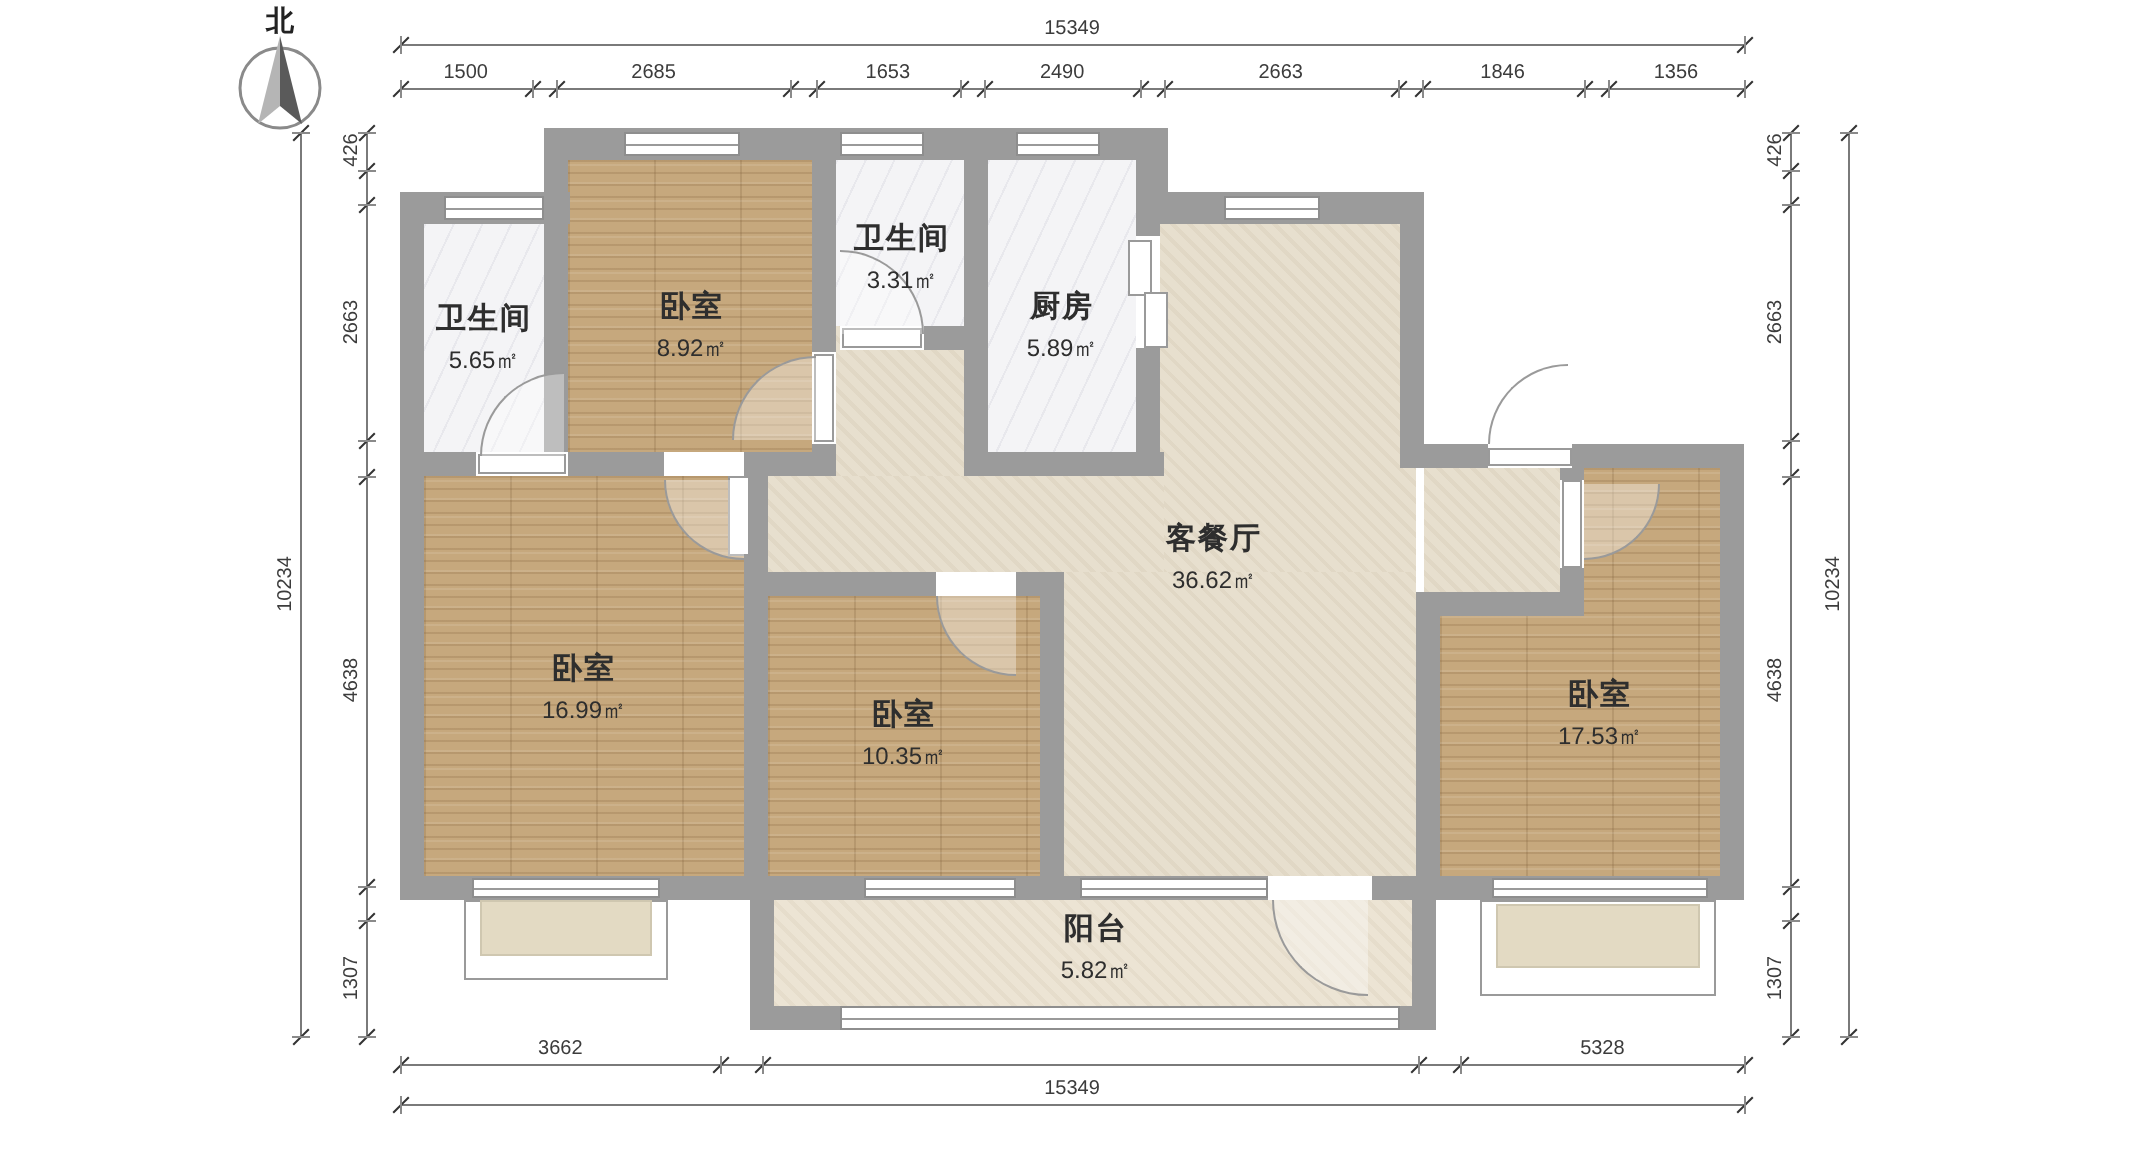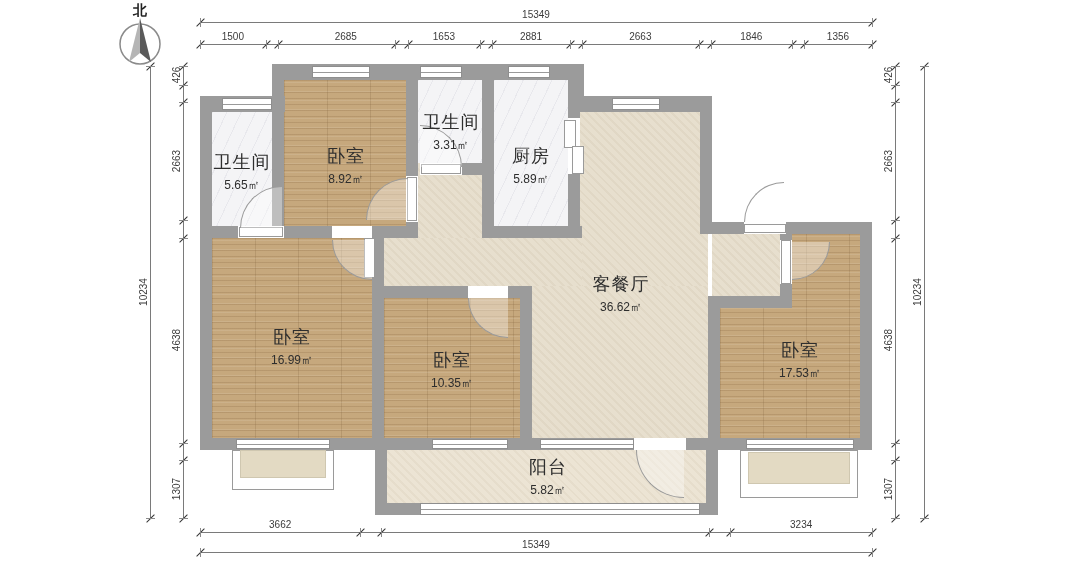--- a/index.html
+++ b/index.html
@@ -26,21 +26,21 @@
        background-image:linear-gradient(#9a9a9a,#9a9a9a);background-size:100% 1px;
        background-position:center;background-repeat:no-repeat;}
   .bayframe{position:absolute;background:#fff;border:1px solid #9a9a9a;box-sizing:border-box;}
   .bayfill{position:absolute;background:#e3dac3;border:1px solid #cfc7b0;box-sizing:border-box;}
   .arc{position:absolute;border:1px solid #9a9a9a;box-sizing:border-box;background:rgba(255,255,255,.35);}
   .arc.tl{border-right:none;border-bottom:none;border-radius:100% 0 0 0;}
   .arc.tr{border-left:none;border-bottom:none;border-radius:0 100% 0 0;}
   .arc.bl{border-right:none;border-top:none;border-radius:0 0 0 100%;}
   .arc.br{border-left:none;border-top:none;border-radius:0 0 100% 0;}
   .room-label{position:absolute;text-align:center;color:#2e2e2e;transform:translateX(-50%);white-space:nowrap;}
-  .room-label .rn{font-size:18px;font-weight:normal;letter-spacing:1px;}
+  .room-label .rn{font-size:15px;font-weight:bold;letter-spacing:1px;}
   .room-label .ra{font-size:12px;margin-top:3px;}
   .dim-line{position:absolute;background:#7a7a7a;}
   .dim-tick{position:absolute;width:11px;height:1px;background:#333;transform:rotate(-45deg);}
   .dim-ext{position:absolute;background:#8a8a8a;}
   .dim-label{position:absolute;font-size:10px;color:#3c3c3c;text-align:center;}
   .dim-label.v{transform:translate(-50%,-50%) rotate(-90deg);transform-origin:center;white-space:nowrap;}
   #compass-label{position:absolute;font-size:14px;font-weight:bold;color:#222;}
 </style>
 </head>
 <body>
@@ -163,23 +163,23 @@
       <div class="dim-ext" style="left: 698.64px; top: 40px; width: 1px; height: 9px;"></div>
       <div class="dim-tick" style="left: 705.892px; top: 44px; width: 11px; height: 1px;"></div>
       <div class="dim-ext" style="left: 710.892px; top: 40px; width: 1px; height: 9px;"></div>
       <div class="dim-tick" style="left: 786.712px; top: 44px; width: 11px; height: 1px;"></div>
       <div class="dim-ext" style="left: 791.712px; top: 40px; width: 1px; height: 9px;"></div>
       <div class="dim-tick" style="left: 798.964px; top: 44px; width: 11px; height: 1px;"></div>
       <div class="dim-ext" style="left: 803.964px; top: 40px; width: 1px; height: 9px;"></div>
       <div class="dim-tick" style="left: 867px; top: 44px; width: 11px; height: 1px;"></div>
       <div class="dim-ext" style="left: 872px; top: 40px; width: 1px; height: 9px;"></div>
       <span class="dim-label" style="left: 200px; top: 31px; width: 65.672px;">1500</span>
-      <span class="dim-label" style="left: 287px; top: 31px; width: 117.553px;">2685</span>
+      <span class="dim-label" style="left: 268px; top: 31px; width: 117.553px;">2685</span>
       <span class="dim-label" style="left: 407.728px; top: 31px; width: 72.3706px;">1653</span>
-      <span class="dim-label" style="left: 492.35px; top: 31px; width: 77.4492px;">2881</span>
+      <span class="dim-label" style="left: 492.35px; top: 31px; width: 77.4492px;">2490</span>
       <span class="dim-label" style="left: 582.051px; top: 31px; width: 116.59px;">2663</span>
       <span class="dim-label" style="left: 710.892px; top: 31px; width: 80.8204px;">1846</span>
       <span class="dim-label" style="left: 803.964px; top: 31px; width: 68.0362px;">1356</span>
       <div class="dim-line" style="left: 200px; top: 22px; width: 672px; height: 1px;"></div>
       <div class="dim-tick" style="left: 195px; top: 22px; width: 11px; height: 1px;"></div>
       <div class="dim-ext" style="left: 200px; top: 18px; width: 1px; height: 9px;"></div>
       <div class="dim-tick" style="left: 867px; top: 22px; width: 11px; height: 1px;"></div>
       <div class="dim-ext" style="left: 872px; top: 18px; width: 1px; height: 9px;"></div>
       <span class="dim-label" style="left: 200px; top: 9px; width: 672px;">15349</span>
       <div class="dim-line" style="left: 200px; top: 532px; width: 672px; height: 1px;"></div>
@@ -189,21 +189,21 @@
       <div class="dim-ext" style="left: 360.327px; top: 528px; width: 1px; height: 9px;"></div>
       <div class="dim-tick" style="left: 376.342px; top: 532px; width: 11px; height: 1px;"></div>
       <div class="dim-ext" style="left: 381.342px; top: 528px; width: 1px; height: 9px;"></div>
       <div class="dim-tick" style="left: 704.396px; top: 532px; width: 11px; height: 1px;"></div>
       <div class="dim-ext" style="left: 709.396px; top: 528px; width: 1px; height: 9px;"></div>
       <div class="dim-tick" style="left: 725.411px; top: 532px; width: 11px; height: 1px;"></div>
       <div class="dim-ext" style="left: 730.411px; top: 528px; width: 1px; height: 9px;"></div>
       <div class="dim-tick" style="left: 867px; top: 532px; width: 11px; height: 1px;"></div>
       <div class="dim-ext" style="left: 872px; top: 528px; width: 1px; height: 9px;"></div>
       <span class="dim-label" style="left: 200px; top: 519px; width: 160.327px;">3662</span>
-      <span class="dim-label" style="left: 730.411px; top: 519px; width: 141.589px;">3234</span>
+      <span class="dim-label" style="left: 730.411px; top: 519px; width: 141.589px;">5328</span>
       <div class="dim-line" style="left: 200px; top: 552px; width: 672px; height: 1px;"></div>
       <div class="dim-tick" style="left: 195px; top: 552px; width: 11px; height: 1px;"></div>
       <div class="dim-ext" style="left: 200px; top: 548px; width: 1px; height: 9px;"></div>
       <div class="dim-tick" style="left: 867px; top: 552px; width: 11px; height: 1px;"></div>
       <div class="dim-ext" style="left: 872px; top: 548px; width: 1px; height: 9px;"></div>
       <span class="dim-label" style="left: 200px; top: 539px; width: 672px;">15349</span>
       <div class="dim-line" style="left: 183px; top: 66px; width: 1px; height: 452px;"></div>
       <div class="dim-tick" style="left: 178px; top: 66px; width: 11px; height: 1px;"></div>
       <div class="dim-ext" style="left: 179px; top: 66px; width: 9px; height: 1px;"></div>
       <div class="dim-tick" style="left: 178px; top: 84.8149px; width: 11px; height: 1px;"></div>
@@ -268,21 +268,21 @@
     <div class="ra">8.92㎡</div>
   </div>
   <div class="room-label" style="left:451px;top:110px;">
     <div class="rn">卫生间</div>
     <div class="ra">3.31㎡</div>
   </div>
   <div class="room-label" style="left:531px;top:144px;">
     <div class="rn">厨房</div>
     <div class="ra">5.89㎡</div>
   </div>
-  <div class="room-label" style="left:621px;top:260px;margin-top:12px;">
+  <div class="room-label" style="left:607px;top:260px;">
     <div class="rn">客餐厅</div>
     <div class="ra">36.62㎡</div>
   </div>
   <div class="room-label" style="left:292px;top:325px;">
     <div class="rn">卧室</div>
     <div class="ra">16.99㎡</div>
   </div>
   <div class="room-label" style="left:452px;top:348px;">
     <div class="rn">卧室</div>
     <div class="ra">10.35㎡</div>

